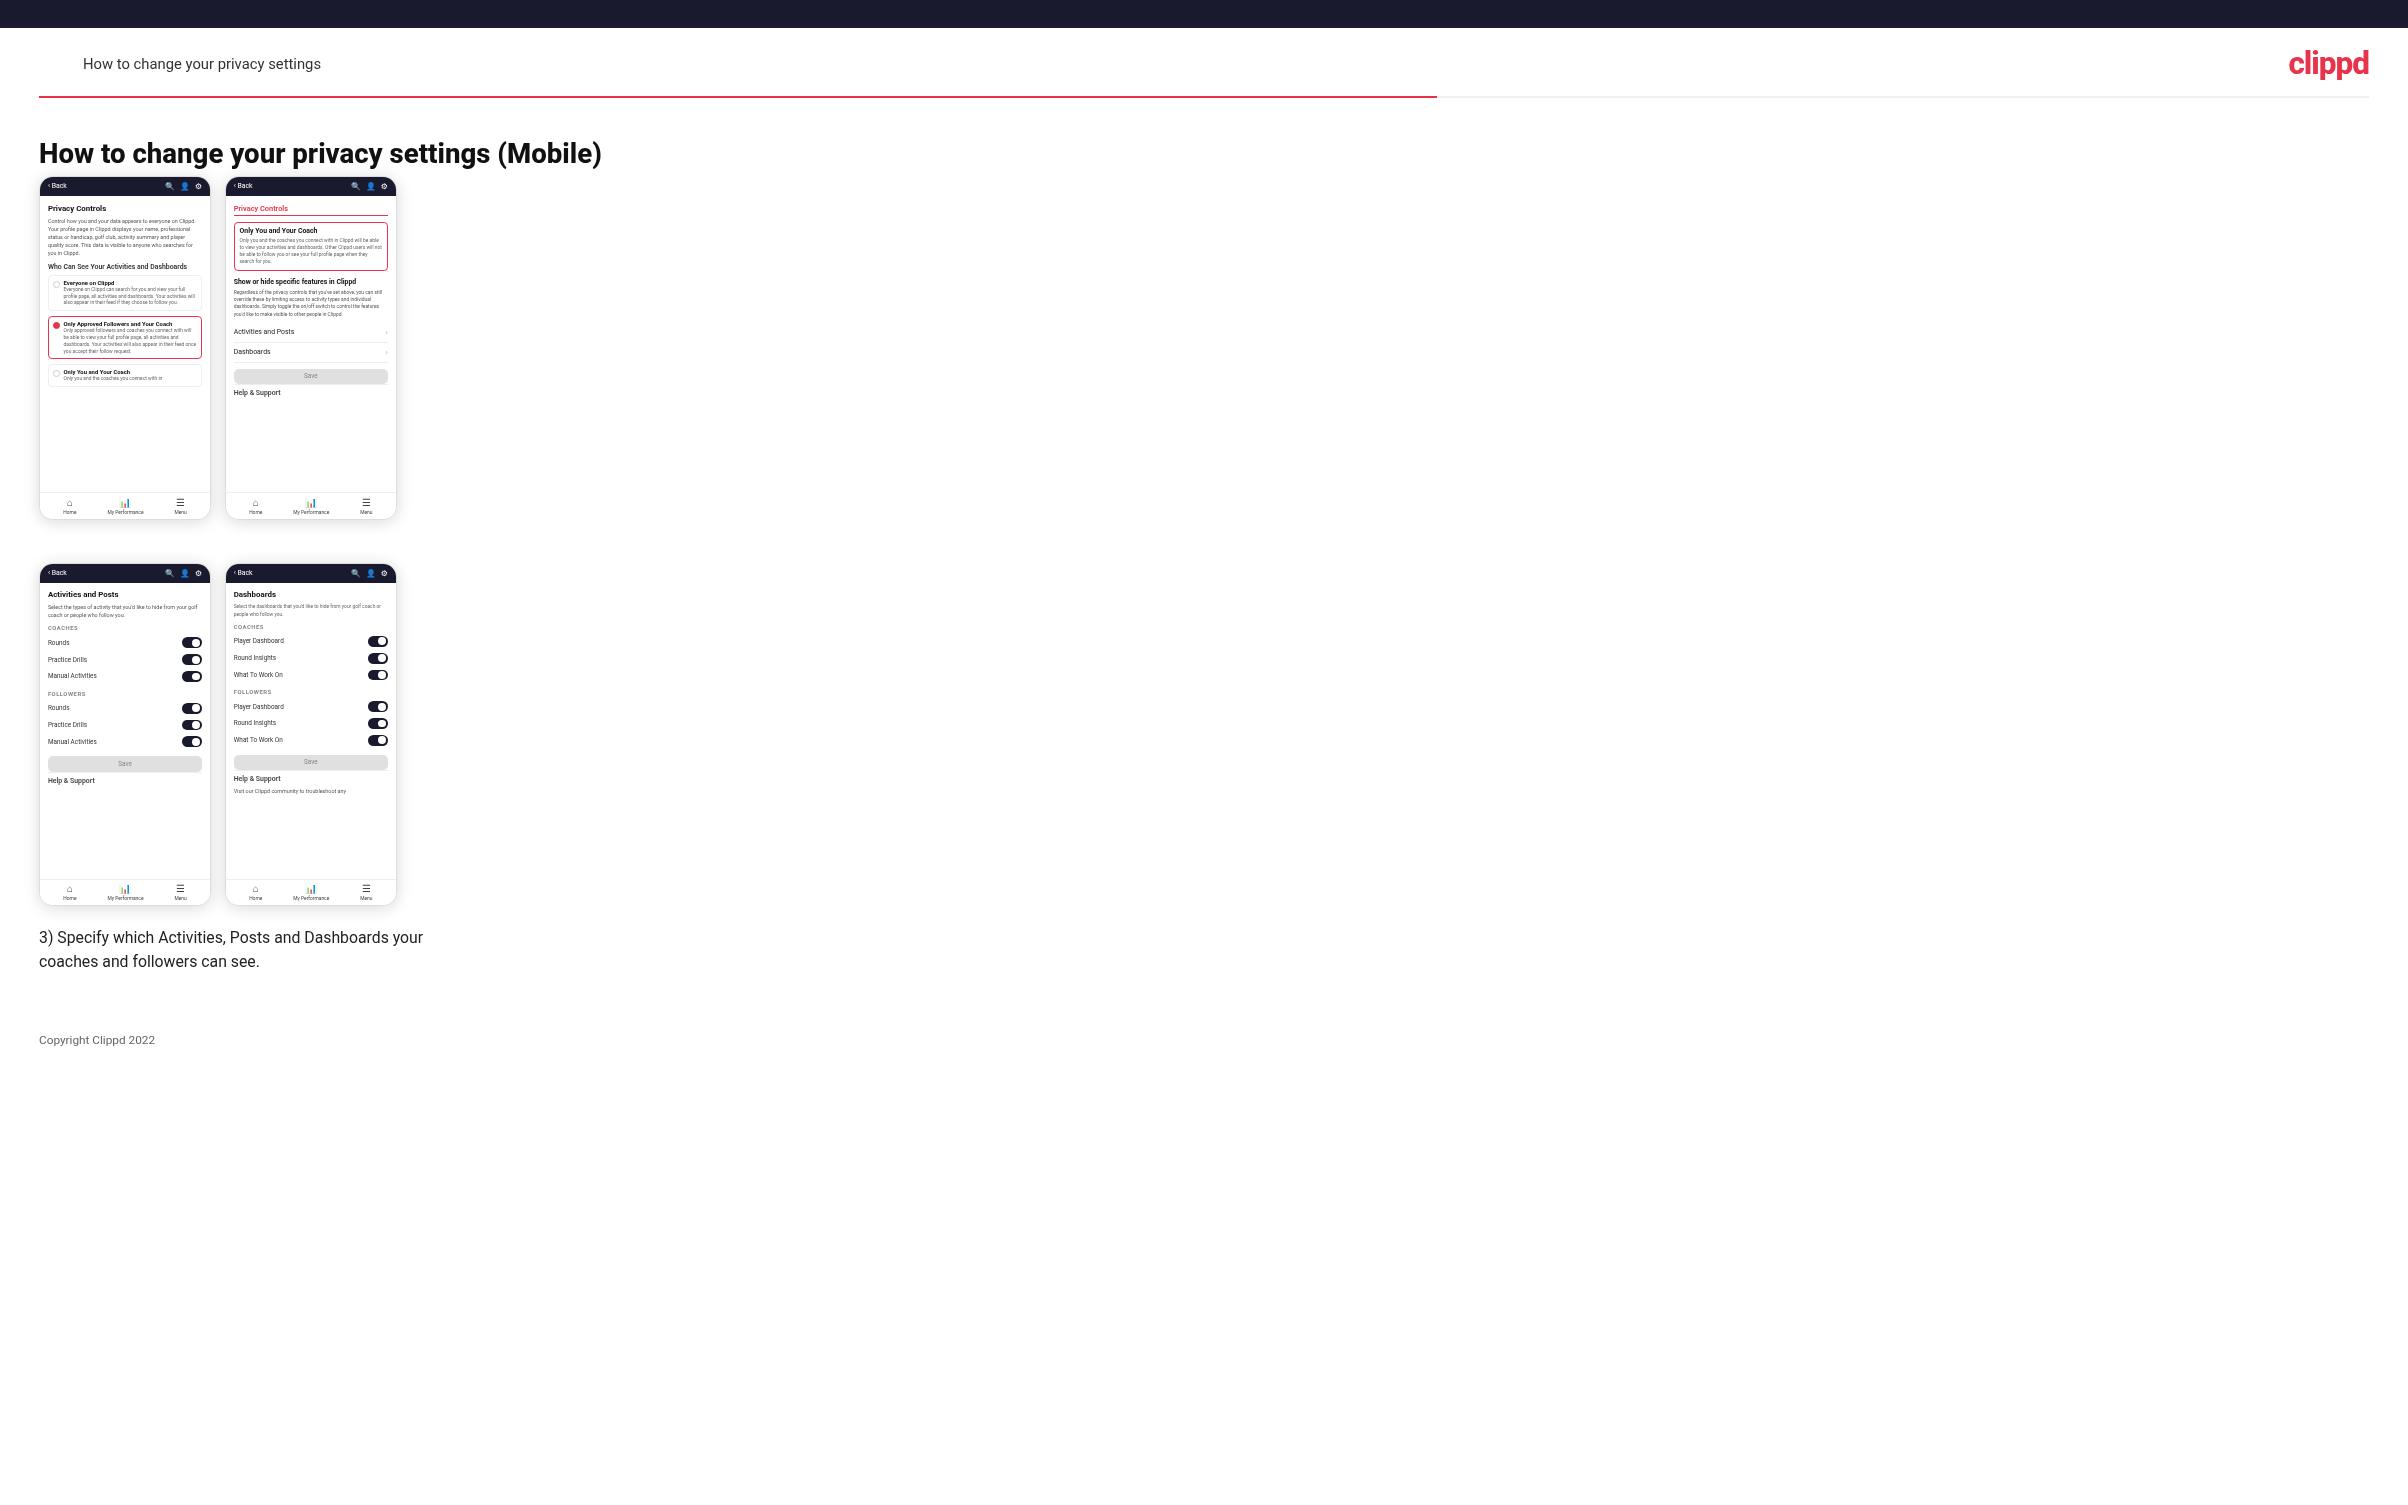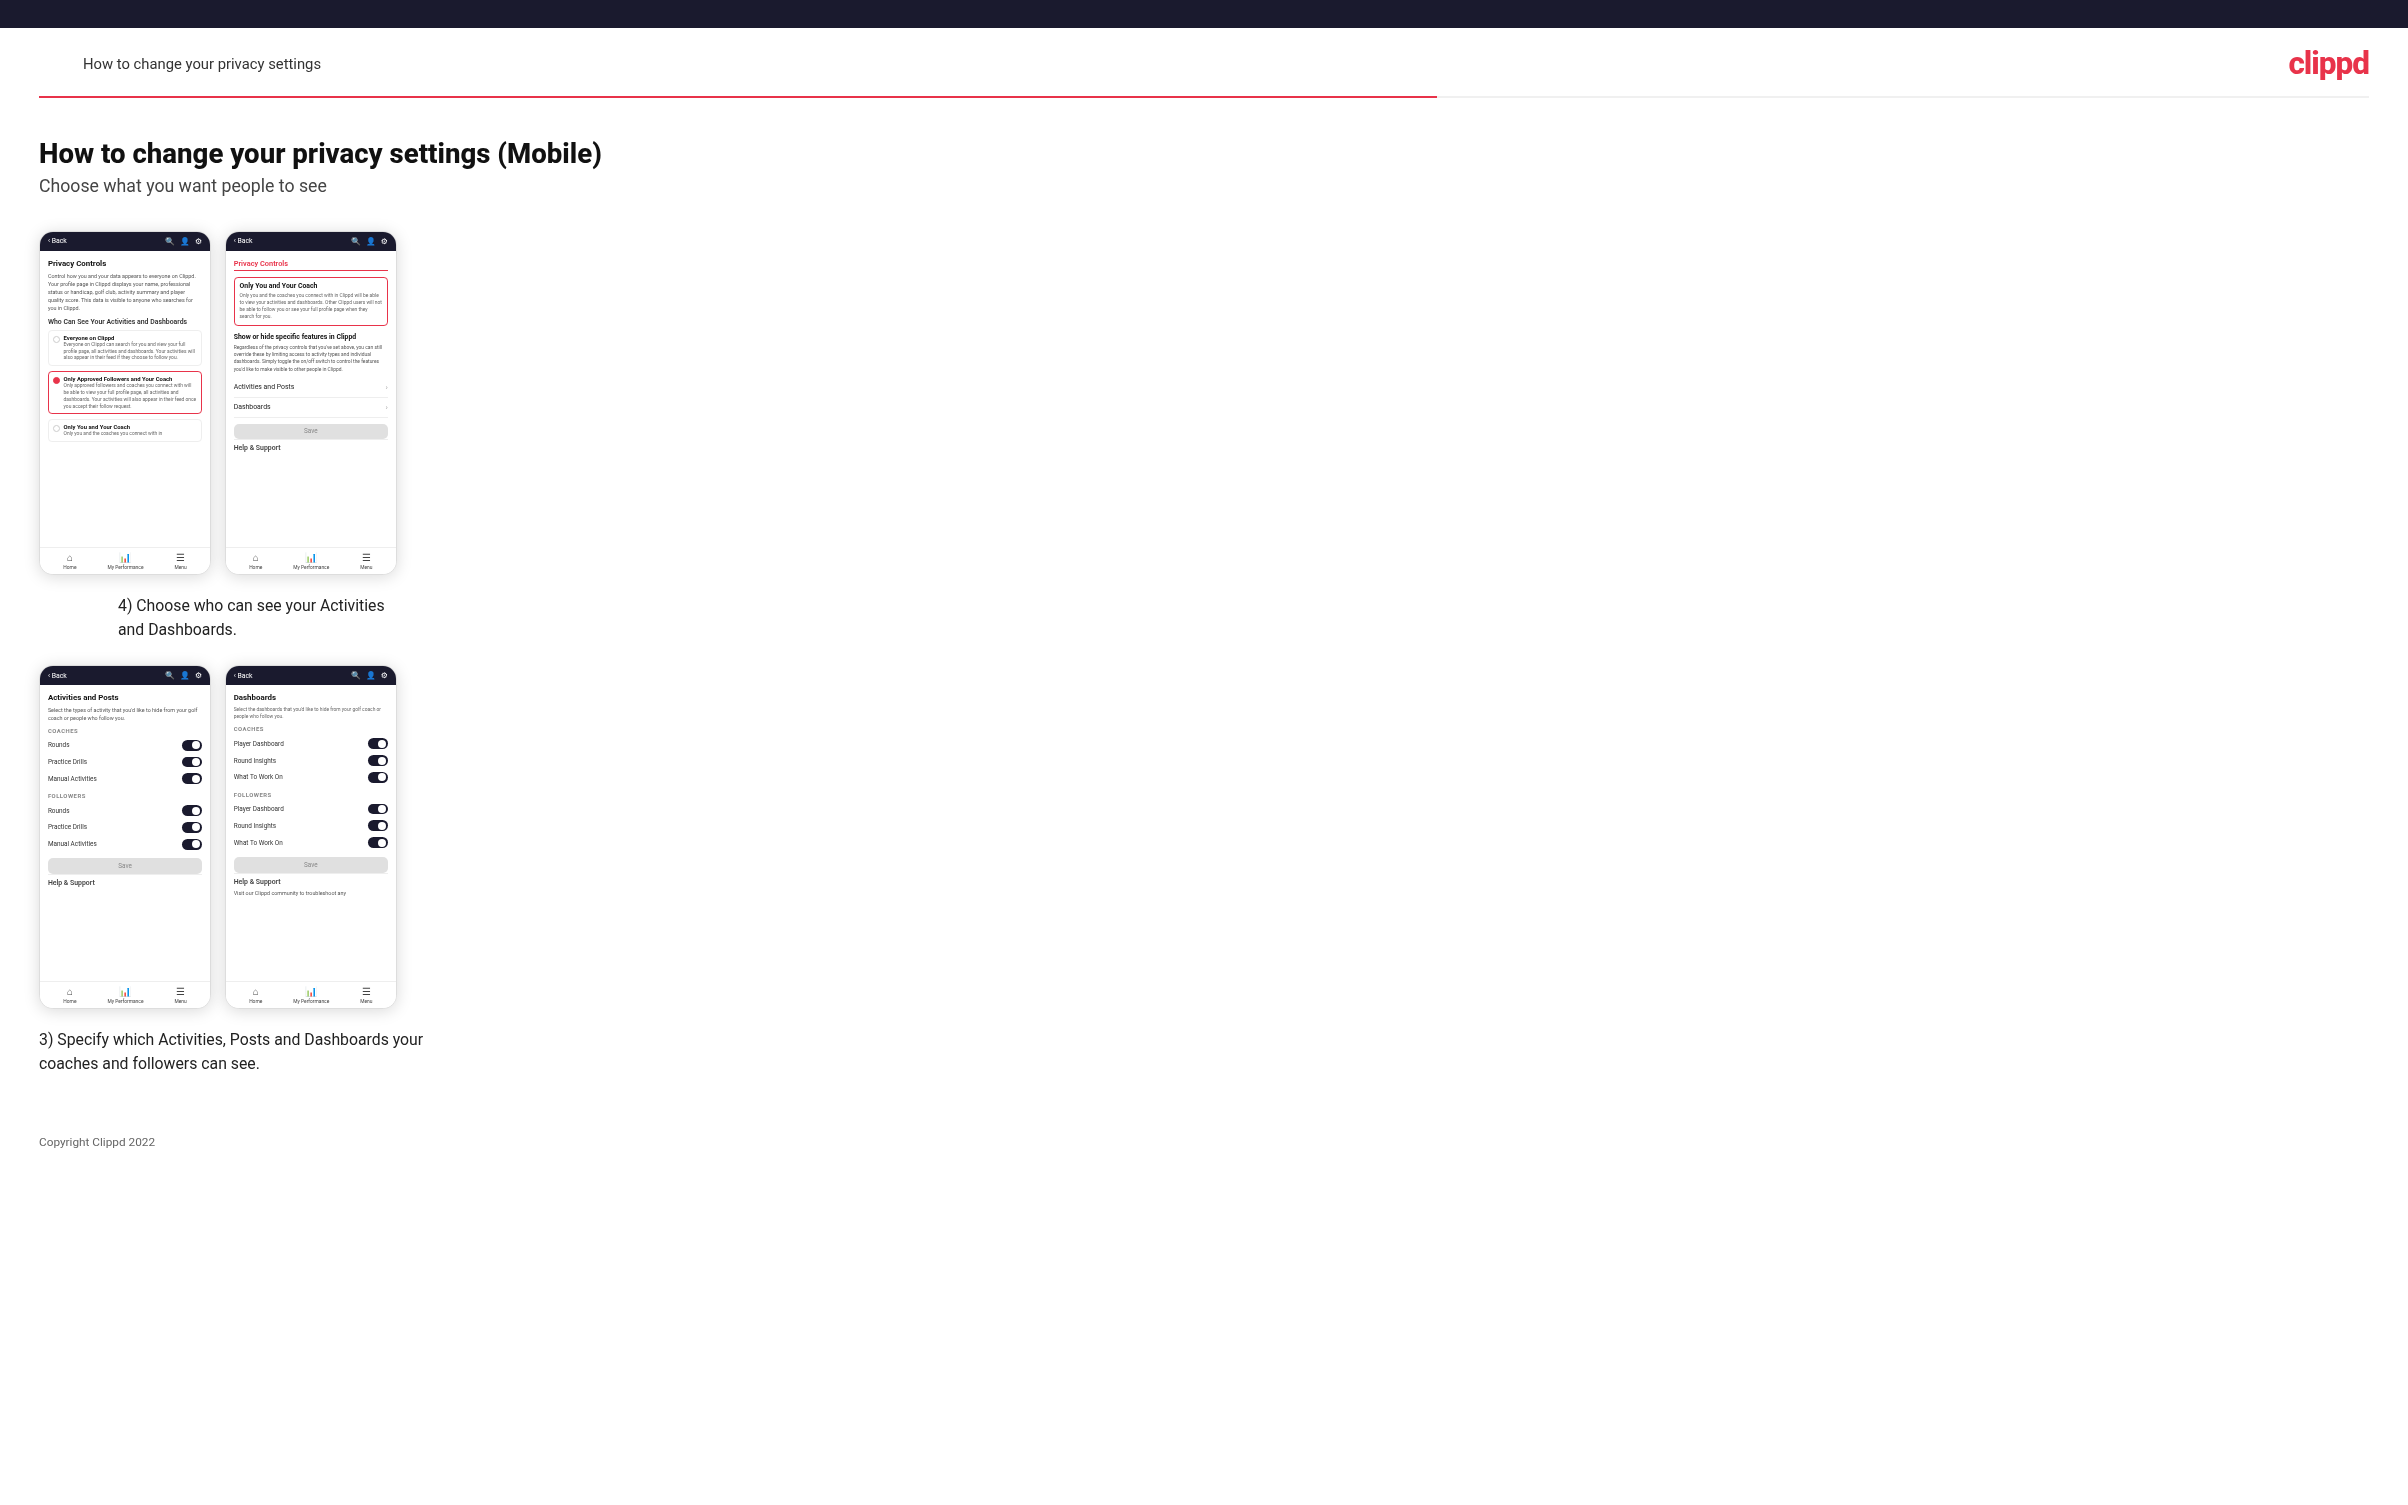--- a/index.html
+++ b/index.html
@@ -353,21 +353,20 @@
 <div class="top-bar"></div>
 
 <div class="header">
   <span class="header-title">How to change your privacy settings</span>
   <span class="logo">clippd</span>
 </div>
 <div class="divider"></div>
 
 <div class="main-content">
   <h1 class="page-main-title">How to change your privacy settings (Mobile)</h1>
-  <p class="page-subtitle">Choose what you want people to see</p>
 
   <div class="screenshots-row">
 
     <div class="left-section">
       <div class="screenshots-pair">
 
         <div class="phone-mockup">
           <div class="phone-nav-bar">
             <span class="back-btn">‹ Back</span>
             <div class="phone-nav-icons">
@@ -467,21 +466,20 @@
             </div>
             <div class="bottom-bar-item">
               <span class="bottom-bar-icon">☰</span>
               <span class="bottom-bar-label">Menu</span>
             </div>
           </div>
         </div>
 
       </div>
 
-      <div class="left-caption">4) Choose who can see your Activities and Dashboards.</div>
     </div>
 
     <div class="right-section">
       <div class="screenshots-pair">
 
         <div class="phone-mockup">
           <div class="phone-nav-bar">
             <span class="back-btn">‹ Back</span>
             <div class="phone-nav-icons">
               <span>🔍</span>

